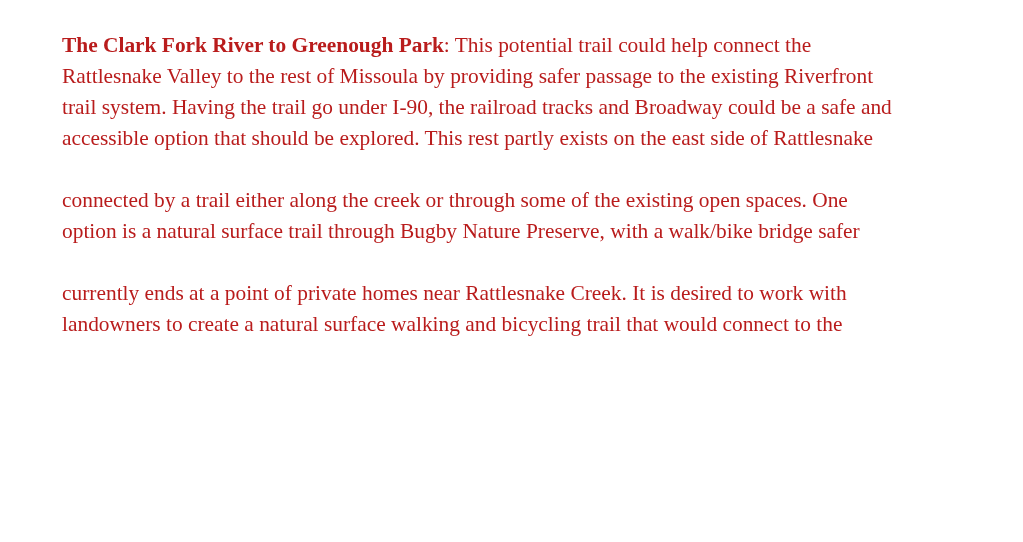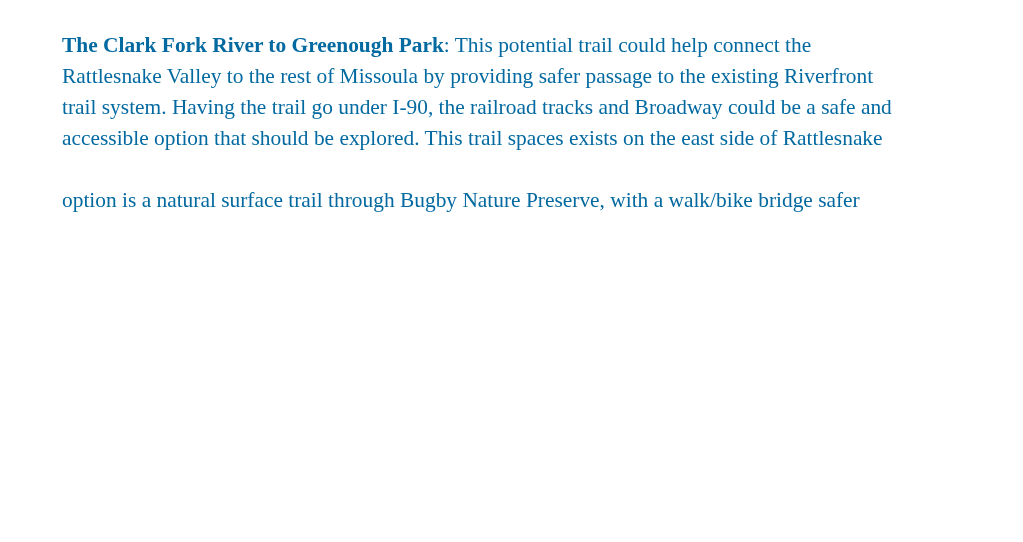--- a/index.html
+++ b/index.html
@@ -26,25 +26,28 @@
   .line {
     white-space: nowrap;
   }
   .lead {
     font-weight: 700;
   }
 </style>
 </head>
 <body>
 
-<div class="doc" id="doc" style="color: #0369a1;">
+<div class="doc" id="doc" style="color: #b91c1c;">
     <div class="para">
       <div class="line"><span class="lead">The Clark Fork River to Greenough Park</span><span>: This potential trail could help connect the</span></div>
       <div class="line"><span>Rattlesnake Valley to the rest of Missoula by providing safer passage to the existing Riverfront</span></div>
       <div class="line"><span>trail system. Having the trail go under I-90, the railroad tracks and Broadway could be a safe and</span></div>
-      <div class="line"><span>accessible option that should be explored. This trail spaces exists on the east side of Rattlesnake</span></div>
+      <div class="line"><span>accessible option that should be explored. This rest partly exists on the east side of Rattlesnake</span></div>
     </div>
     <div class="para">
+      <div class="line"><span>connected by a trail either along the creek or through some of the existing open spaces. One</span></div>
       <div class="line"><span>option is a natural surface trail through Bugby Nature Preserve, with a walk/bike bridge safer</span></div>
     </div>
     <div class="para">
+      <div class="line"><span>currently ends at a point of private homes near Rattlesnake Creek. It is desired to work with</span></div>
+      <div class="line"><span>landowners to create a natural surface walking and bicycling trail that would connect to the</span></div>
     </div>
   </div>
 
 </body></html>

